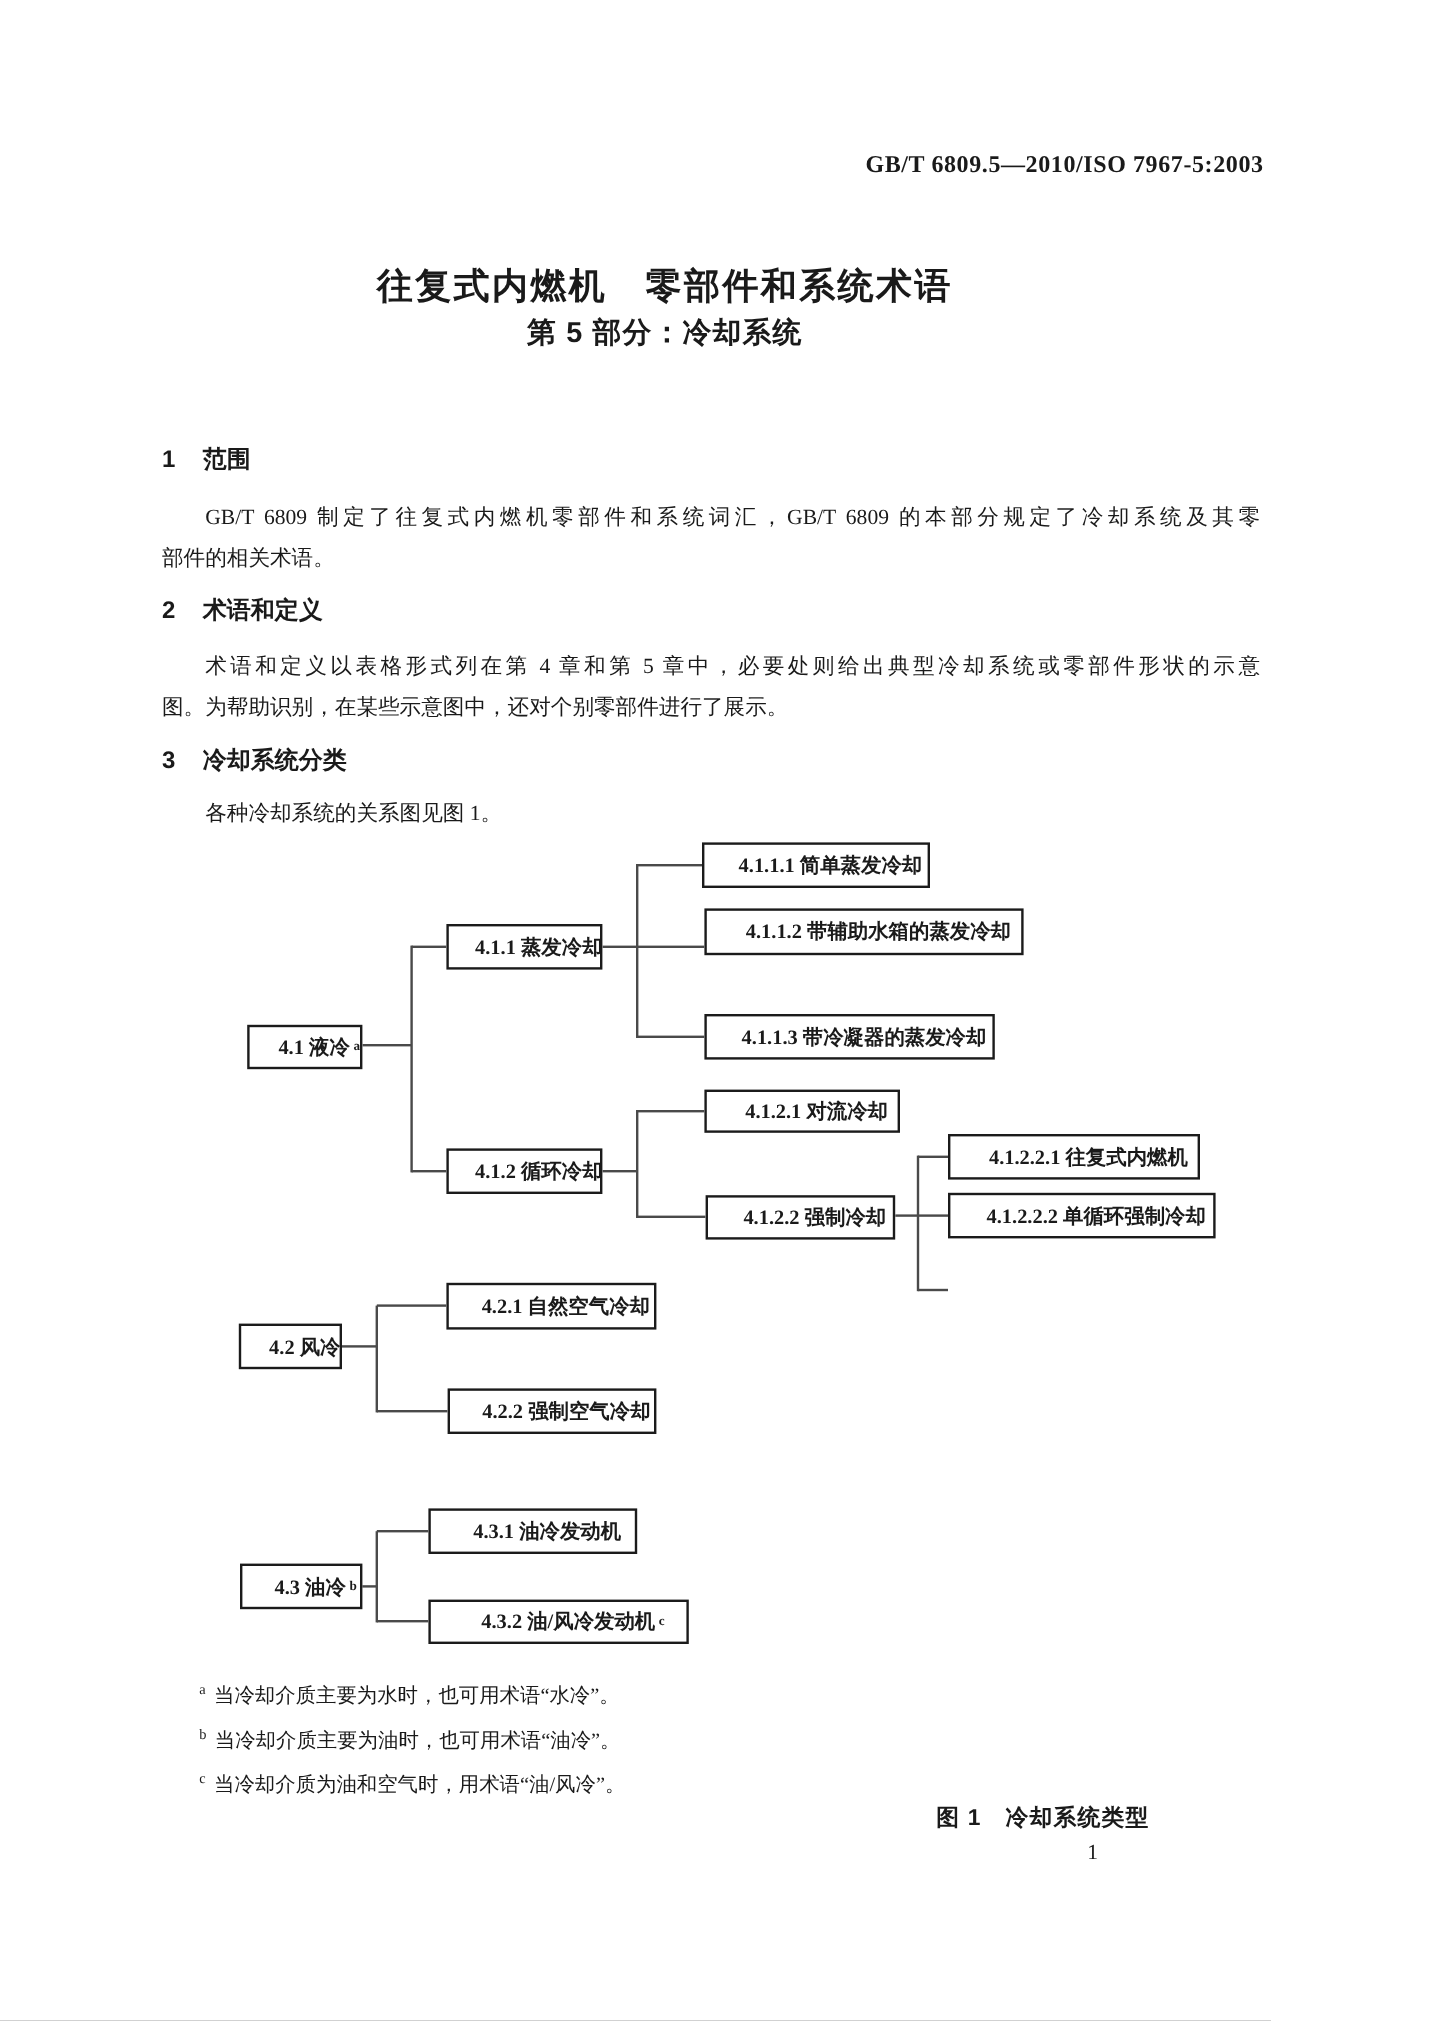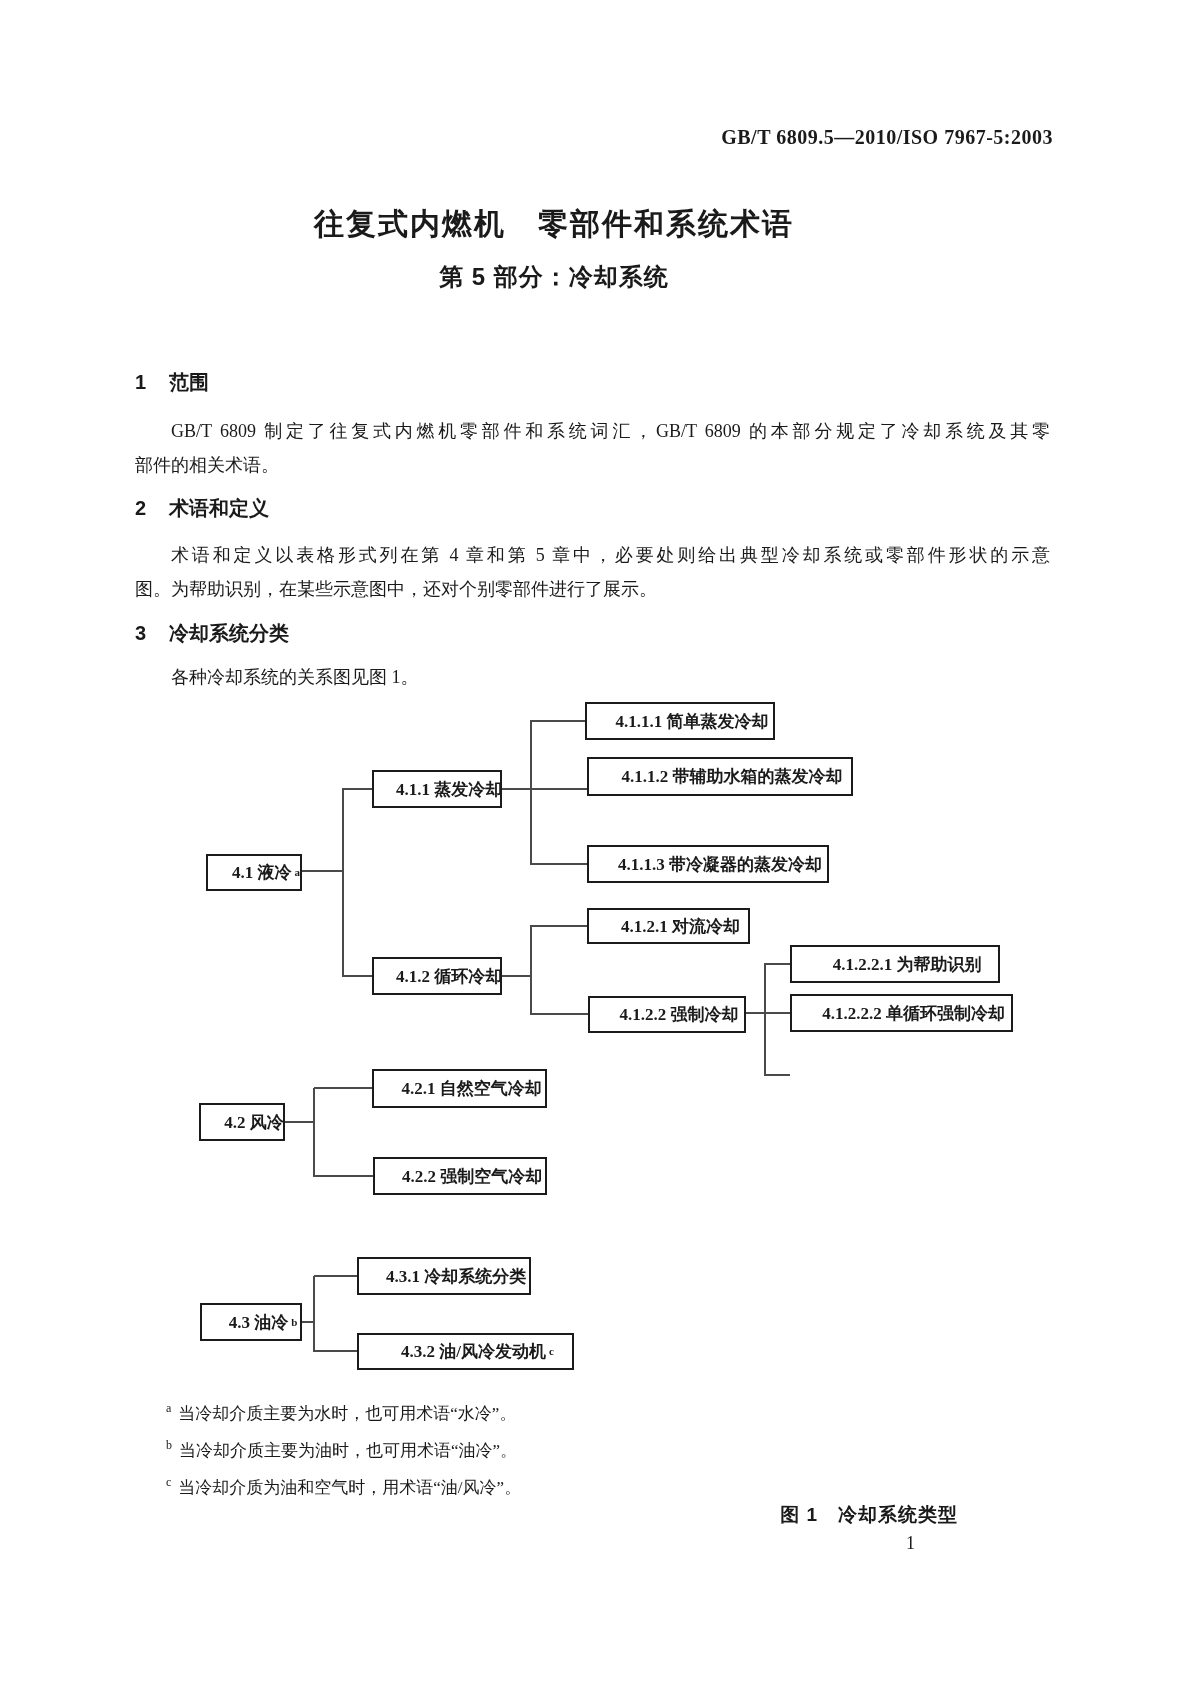--- a/index.html
+++ b/index.html
@@ -13,21 +13,21 @@
     overflow:hidden;
   }
   
   .std-num{
     position:absolute; right:138px; top:126px;
     font:700 20px "Liberation Serif","DejaVu Serif",serif;
     letter-spacing:.5px; white-space:nowrap;
   }
   
   .title1{
-    position:absolute; left:0; width:1108px; top:204px;
+    position:absolute; left:0; width:1108px; top:218px;
     text-align:center;
     font:700 30px "Liberation Sans","DejaVu Sans",sans-serif;
     letter-spacing:2px; white-space:nowrap;
   }
   .title2{
     position:absolute; left:0; width:1108px; top:261px;
     text-align:center;
     font:700 24px "Liberation Sans","DejaVu Sans",sans-serif;
     letter-spacing:1px; white-space:nowrap;
   }
@@ -148,40 +148,40 @@
   <div class="node" style="left:372px;top:957px;width:130px;height:38px">
     <span>4.1.2 循环冷却</span>
   </div>
   <div class="node" style="left:587px;top:908px;width:163px;height:36px">
     <span>4.1.2.1 对流冷却</span>
   </div>
   <div class="node" style="left:588px;top:996px;width:158px;height:37px">
     <span>4.1.2.2 强制冷却</span>
   </div>
   <div class="node" style="left:790px;top:945px;width:210px;height:38px">
-    <span>4.1.2.2.1 为帮助识别</span>
+    <span>4.1.2.2.1 往复式内燃机</span>
   </div>
   <div class="node" style="left:790px;top:994px;width:223px;height:38px">
     <span>4.1.2.2.2 单循环强制冷却</span>
   </div>
   <div class="node" style="left:199px;top:1103px;width:86px;height:38px">
     <span>4.2 风冷</span>
   </div>
   <div class="node" style="left:372px;top:1069px;width:175px;height:39px">
     <span>4.2.1 自然空气冷却</span>
   </div>
   <div class="node" style="left:373px;top:1157px;width:174px;height:38px">
     <span>4.2.2 强制空气冷却</span>
   </div>
   <div class="node" style="left:200px;top:1303px;width:102px;height:38px">
     <span>4.3 油冷</span>
       <sup class="ns">b</sup>
   </div>
   <div class="node" style="left:357px;top:1257px;width:174px;height:38px">
-    <span>4.3.1 冷却系统分类</span>
+    <span>4.3.1 油冷发动机</span>
   </div>
   <div class="node" style="left:357px;top:1333px;width:217px;height:37px">
     <span>4.3.2 油/风冷发动机</span>
       <sup class="ns">c</sup>
   </div>
 
   <div class="fn" style="top:1401px">
     <sup>a</sup><span>当冷却介质主要为水时，也可用术语“水冷”。</span>
   </div>
   <div class="fn" style="top:1438px">

